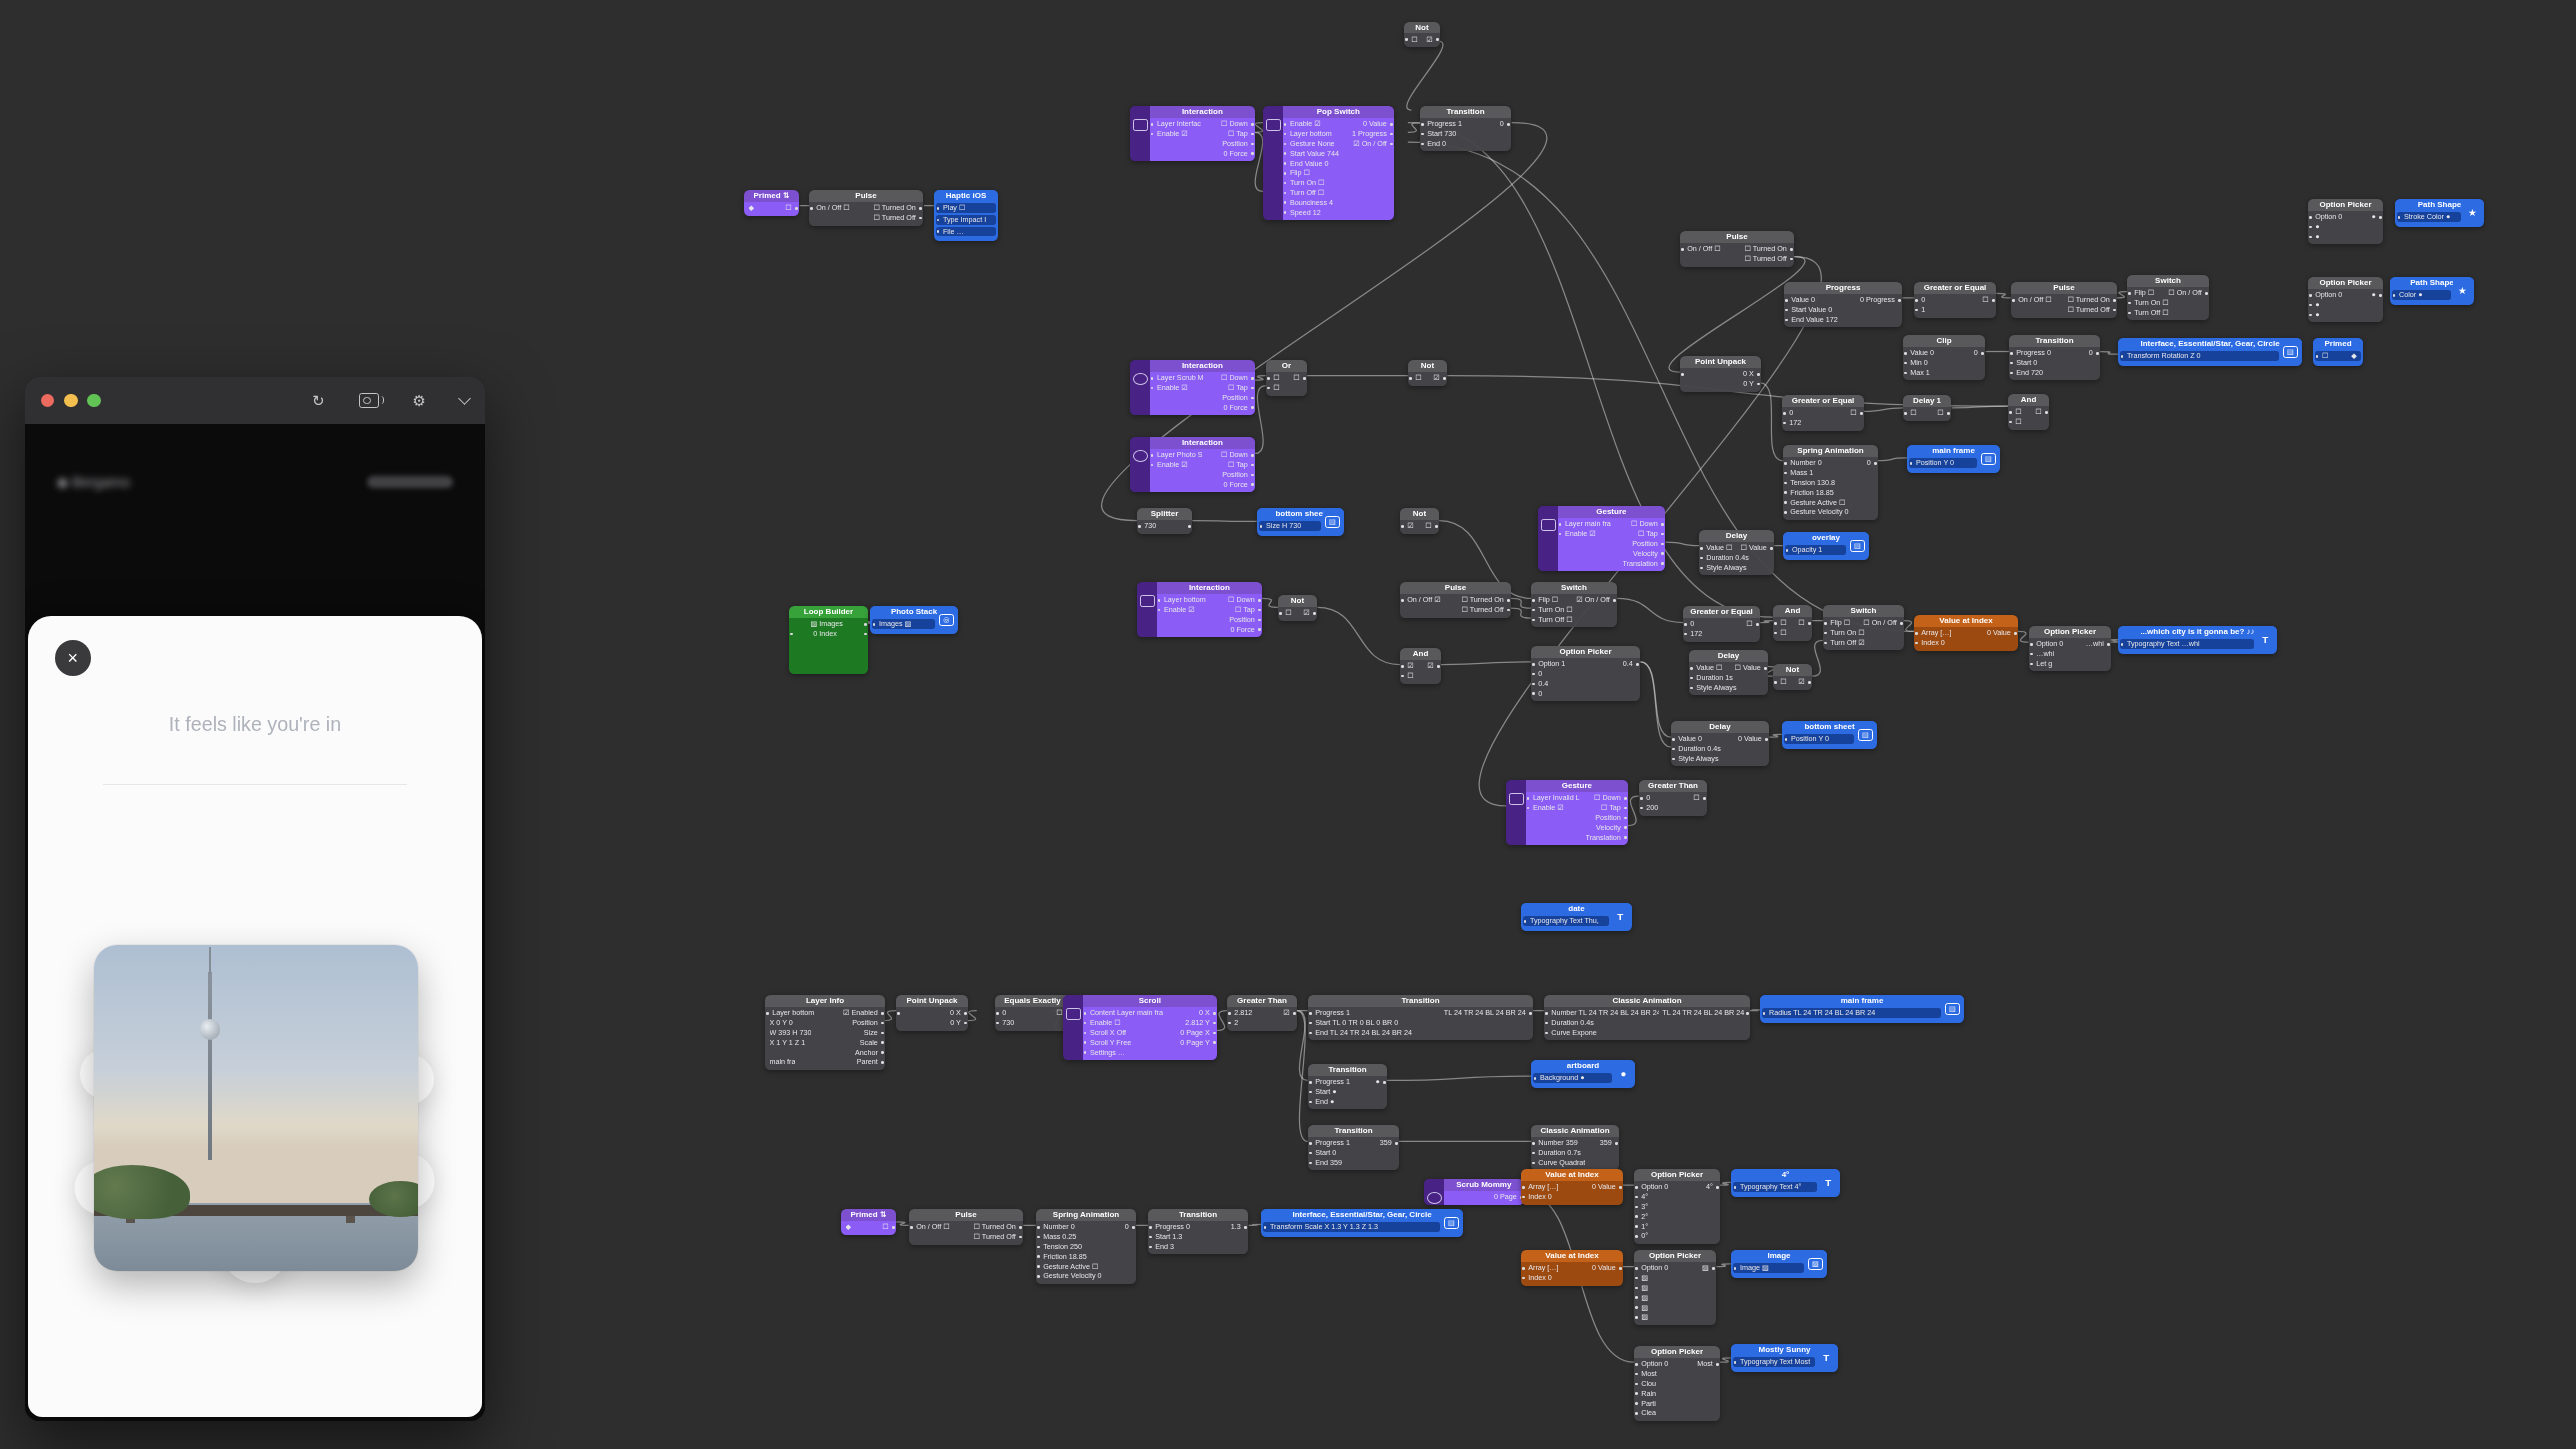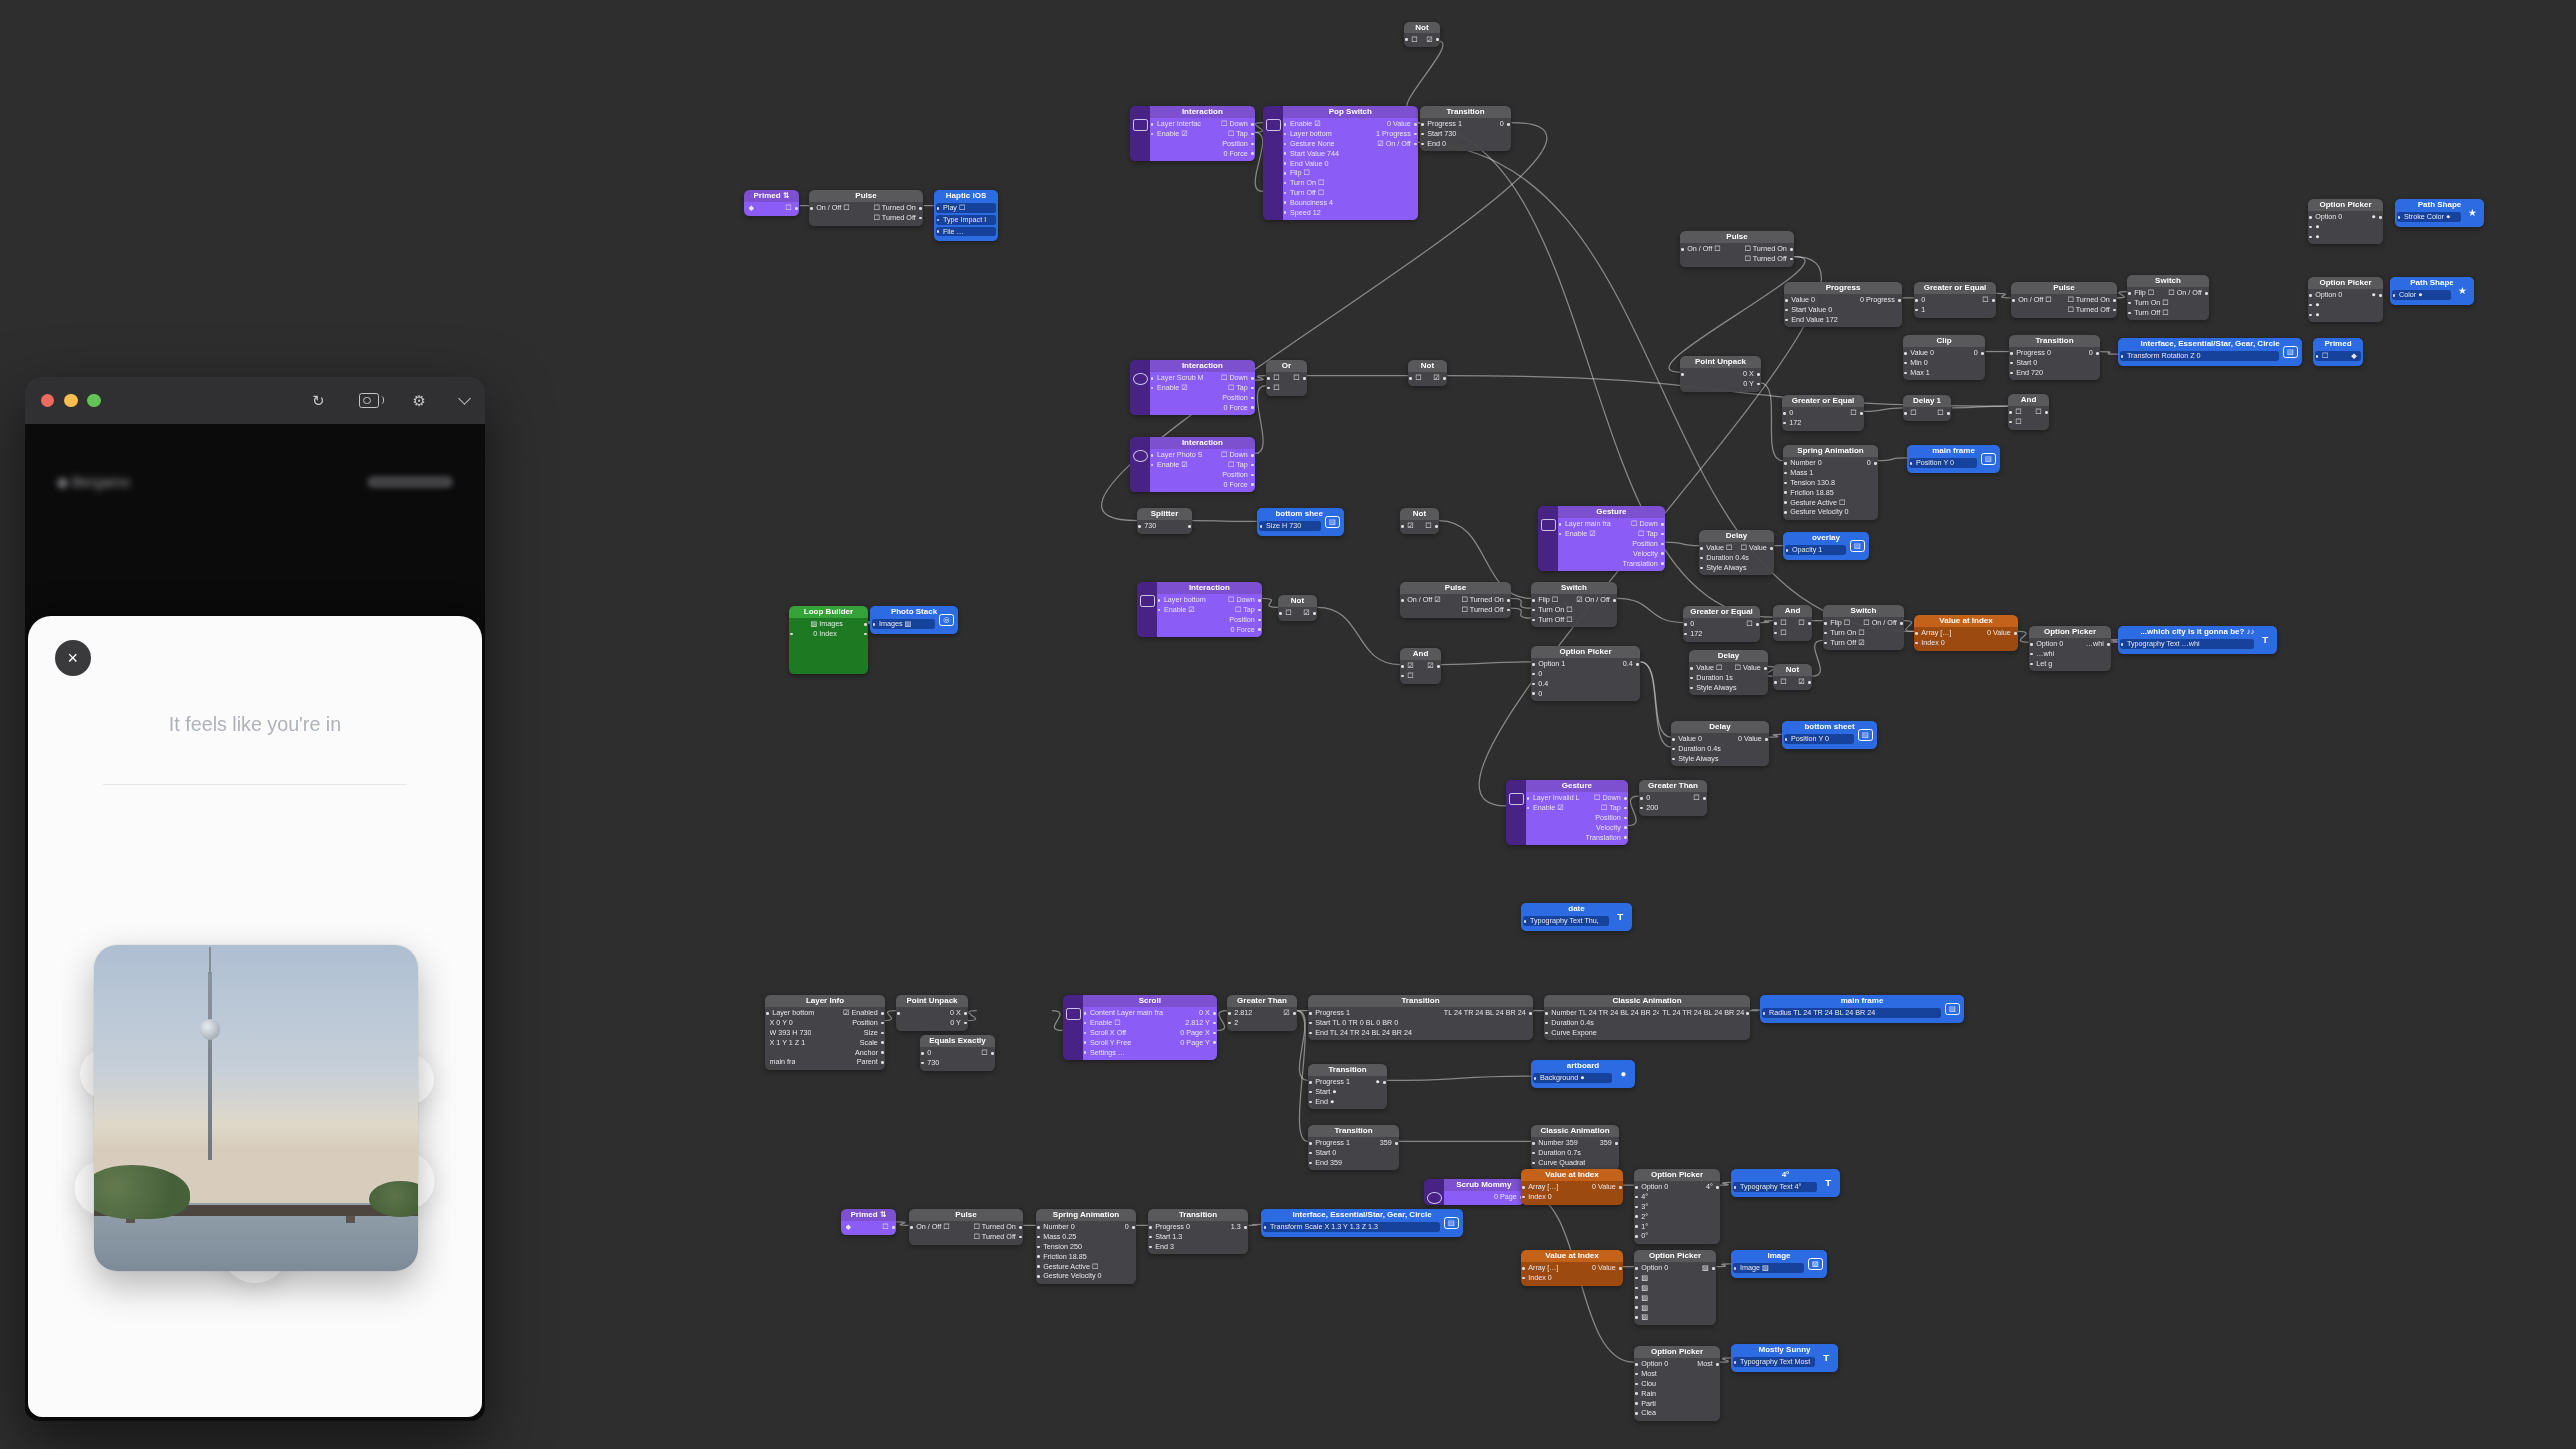--- a/index.html
+++ b/index.html
@@ -209,21 +209,21 @@
           <span class="pr">☐ Tap</span>
         </div>
         <div class="prow pout">
           <span class="pr">Position</span>
         </div>
         <div class="prow pout">
           <span class="pr">0  Force</span>
         </div>
       </div>
     </div>
-    <div class="node c-purple has-strip" style="left: 1263px; top: 106px; width: 155px;">
+    <div class="node c-purple has-strip" style="left: 1263px; top: 106px; width: 131px;">
       <div class="strip">
         <span class="sicon"></span>
       </div>
       <div class="ntitle">Pop Switch</div>
       <div class="nbody">
         <div class="prow pin pout">
           <span class="pl">Enable ☑</span>
           <span class="pr">0  Value</span>
         </div>
         <div class="prow pin pout">
@@ -993,21 +993,21 @@
       <div class="ntitle">Point Unpack</div>
       <div class="nbody">
         <div class="prow pin pout">
           <span class="pr">0  X</span>
         </div>
         <div class="prow pout">
           <span class="pr">0  Y</span>
         </div>
       </div>
     </div>
-    <div class="node c-gray" style="left: 920px; top: 995px; width: 75px; margin-top: 40px;">
+    <div class="node c-gray" style="left: 995px; top: 995px; width: 75px;">
       <div class="ntitle">Equals Exactly</div>
       <div class="nbody">
         <div class="prow pin pout">
           <span class="pl">0</span>
           <span class="pr">☐</span>
         </div>
         <div class="prow pin">
           <span class="pl">730</span>
         </div>
       </div>

